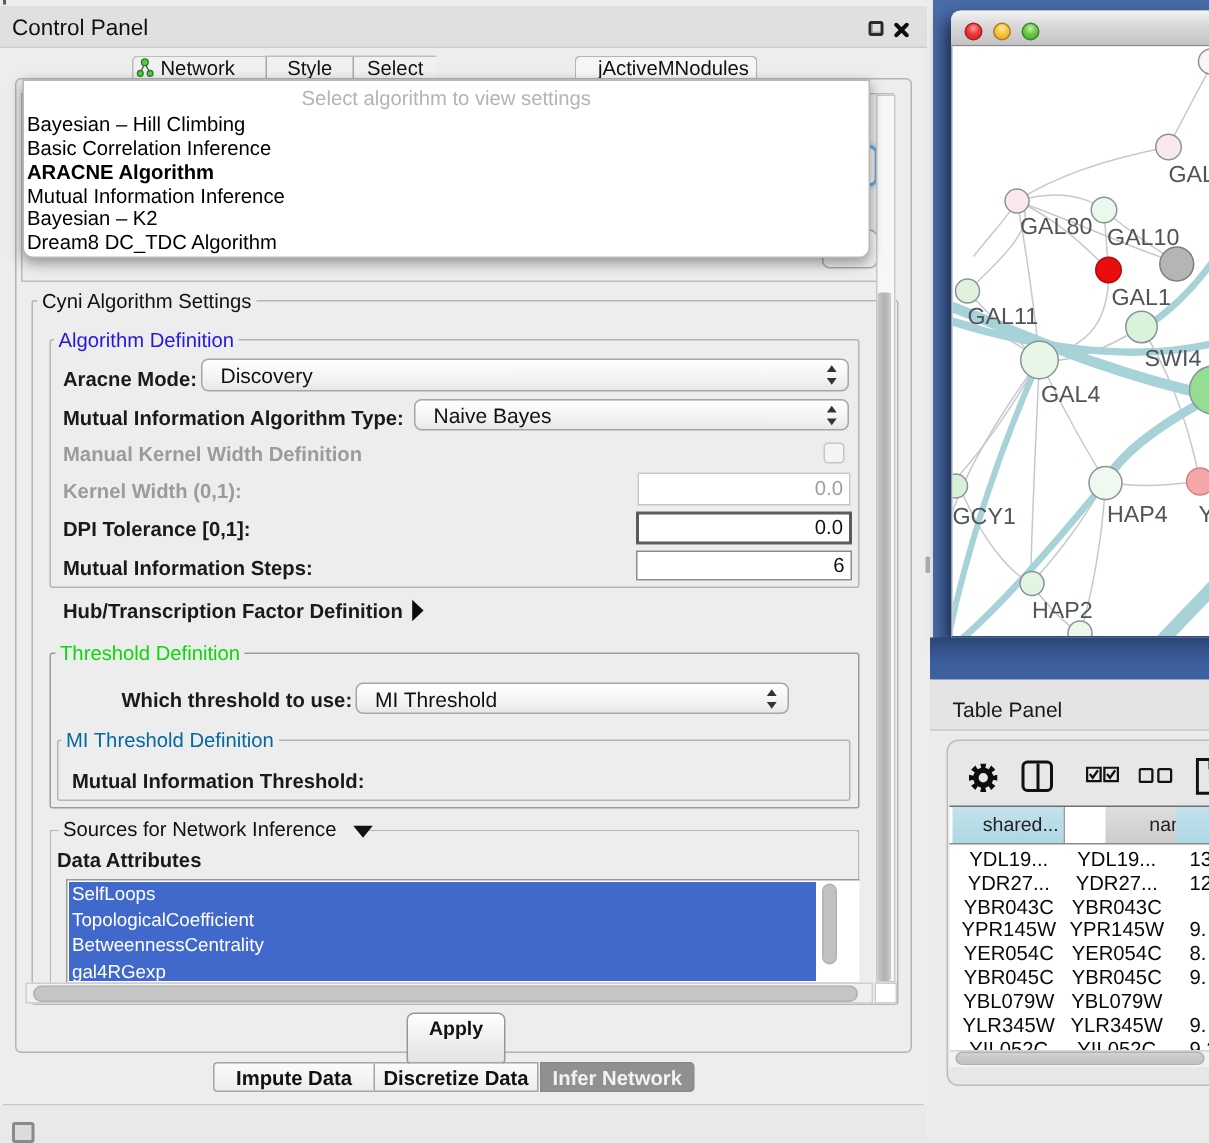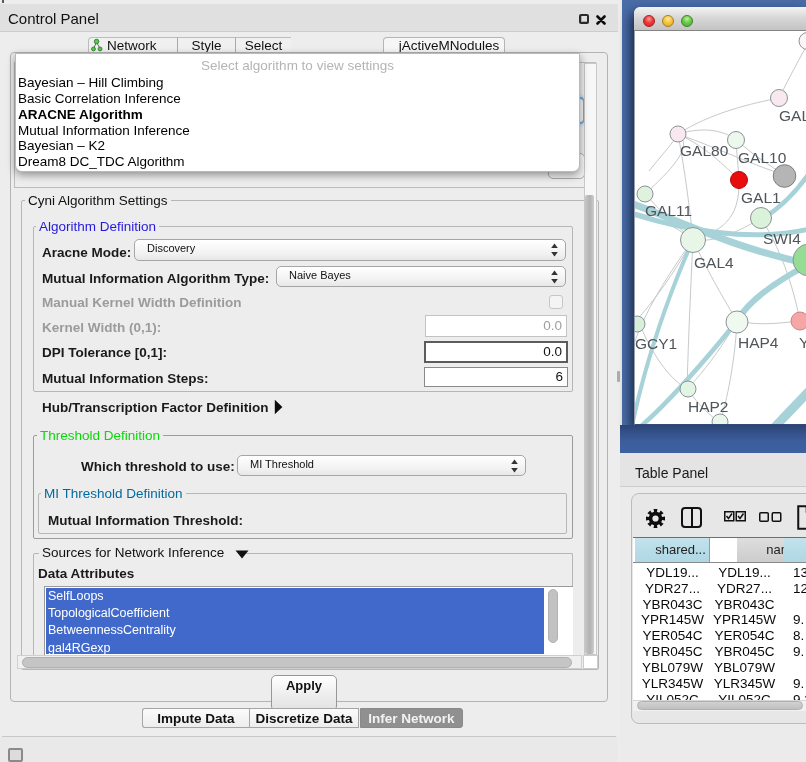--- a/index.html
+++ b/index.html
@@ -44,21 +44,21 @@
 #mithr-box { left:38px; top:493px; width:529px; height:41px; }
 #mithr-title { left:41px; top:486px; color:#0369a1; }
 #src-box { left:33px; top:553px; width:540px; height:103px; border-bottom:none;}
 #src-title { left:39px; top:545px; color:#111; }
 
 .lbl { font-size:13.5px; font-weight:bold; color:#1a1a1a; white-space:nowrap; }
 .lbl.dis { color:#9b9b9b; }
 
 
 .combo { background:linear-gradient(#ffffff,#f1f1f1 70%,#e7e7e7); border:1px solid #a6a6a6;
-  border-radius:5px; font-size:11px; color:#111;text-decoration:underline; }
+  border-radius:5px; font-size:14px; color:#111;text-decoration:underline; }
 .combo .ctext { position:absolute; left:12px; top:2px; }
 .combo .stepper { position:absolute; right:6px; top:2px; width:9px; height:16px; }
 .field { background:#fff; font-size:13.5px; text-align:right; padding-right:4px; color:#111; }
 
 
 #attr-list { left:44px; top:586px; width:529px; height:70px; border:1px solid #9a9a9a; border-right:none; background:#fff; }
 #attr-sel { left:46px; top:588px; width:498px; height:66px; background:#4169cc; }
 .attr-item { position:absolute; color:#fff; font-size:12.5px; white-space:nowrap; }
 #attr-vthumb { left:548px; top:589px; width:10px; height:54px; background:#c2c2c2; border:1px solid #b2b2b2; border-radius:6px; }
 #outer-hscroll { left:17px; top:655px; width:565px; height:14px; background:#f0f0f0; border:1px solid #cfcfcf; }

